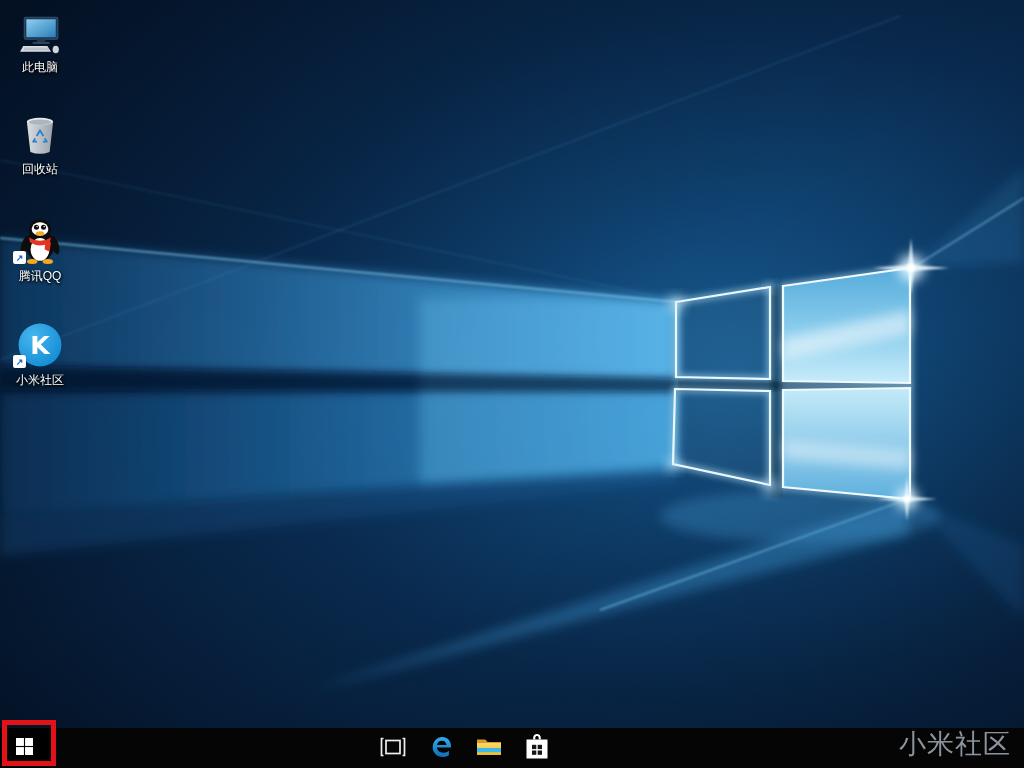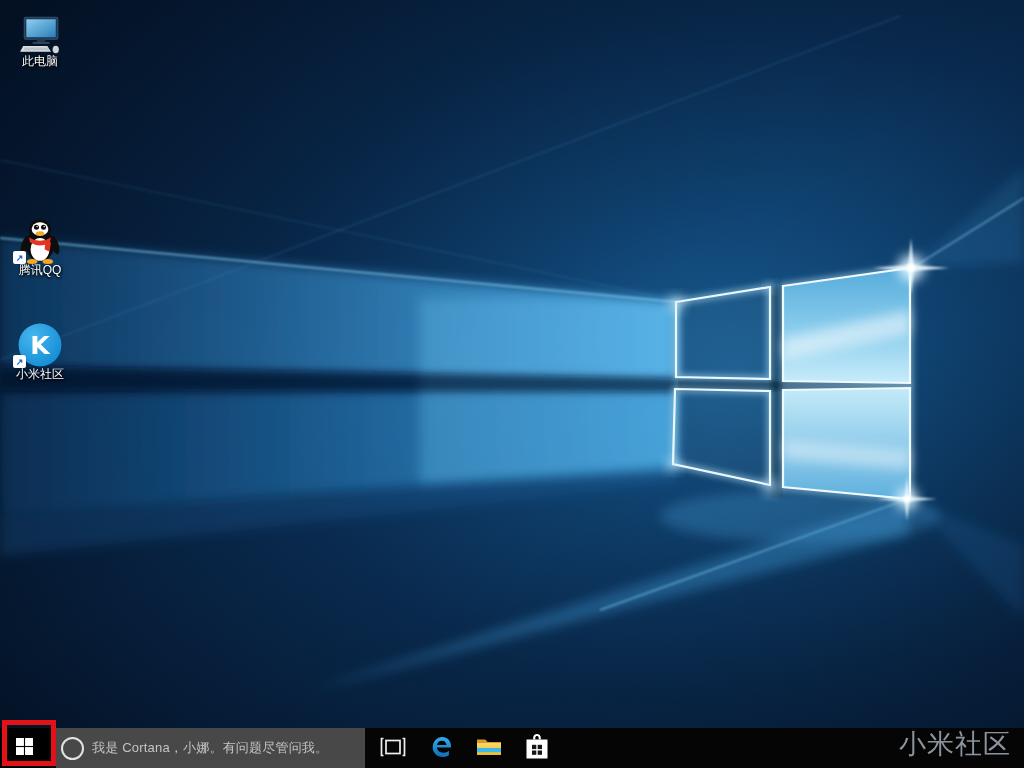--- a/index.html
+++ b/index.html
@@ -8,21 +8,21 @@
     background:#000;font-family:"Liberation Sans",sans-serif;
     -webkit-font-smoothing:antialiased;
   }
   .desktop{position:absolute;left:0;top:0;width:1024px;height:728px;overflow:hidden}
   .wallpaper{position:absolute;left:0;top:0;display:block}
 
   
   .desk-icon{position:absolute;left:5px;width:70px;text-align:center;cursor:pointer}
   .desk-icon .ic{height:46px;display:flex;align-items:flex-end;justify-content:center;position:relative}
   .desk-icon .lbl{
-    margin-top:0;font-size:12px;line-height:13px;color:#fff;
+    margin-top:6px;font-size:12px;line-height:13px;color:#fff;
     text-shadow:0 1px 2px rgba(0,0,0,.95),1px 1px 3px rgba(0,0,0,.9);
     white-space:nowrap;
   }
   .badge{
     position:absolute;left:8px;bottom:0;width:13px;height:13px;background:#fff;border-radius:2px;
     font-size:9px;font-weight:bold;color:#1c62c8;display:flex;align-items:center;justify-content:center;
     box-shadow:0 0 1px rgba(0,0,0,.7);
   }
 
   
@@ -165,20 +165,41 @@
         <rect x="17" y="25" width="8" height="2.5" fill="#22384e"></rect>
         <rect x="13" y="27.5" width="16" height="2" fill="#2c4660"></rect>
         <path d="M4 31.5 h23 l3.5 5.5 H1 z" fill="#d8dee3"></path>
         <path d="M5 33.5 h23 M4.5 35 h24.5" stroke="#a9b2ba" stroke-width="0.8" fill="none"></path>
         <ellipse cx="35" cy="34.8" rx="3" ry="3.6" fill="#cdd4da"></ellipse>
       </svg>
     </div>
     <div class="lbl">此电脑</div>
   </div>
 
+  <div class="desk-icon" style="top:111px">
+    <div class="ic">
+      <svg width="42" height="44" viewBox="0 0 40 42">
+        <defs>
+            <linearGradient id="bing" x1="0" y1="0" x2="1" y2="0">
+          <stop offset="0" stop-color="#d9dde1"></stop>
+              <stop offset="1" stop-color="#9aa3ac"></stop>
+        </linearGradient>
+          </defs>
+        <path d="M7.5 8.5 L10.8 37.2 Q20 40.8 29.2 37.2 L32.5 8.5 Q20 12.4 7.5 8.5 z" fill="url(#bing)"></path>
+        <ellipse cx="20" cy="8.2" rx="12.5" ry="3.6" fill="#e7eaee"></ellipse>
+        <ellipse cx="20" cy="8.8" rx="10.8" ry="2.7" fill="#aeb6bd"></ellipse>
+        <g stroke="#2f80c8" stroke-width="1.8" fill="none">
+          <path d="M16.8 22 l3.2 -5.3 3.2 5.3"></path>
+          <path d="M15.4 24.2 l-1.7 3 3.4 .2"></path>
+          <path d="M24.6 24.2 l1.7 3 -3.4 .2"></path>
+        </g>
+      </svg>
+    </div>
+    <div class="lbl">回收站</div>
+  </div>
 
   <div class="desk-icon" style="top:212px">
     <div class="ic" style="height:52px">
       <svg width="46" height="48" viewBox="0 0 44 46">
         <ellipse cx="7.5" cy="28" rx="3.4" ry="9" fill="#0d0d0d" transform="rotate(16 7.5 28)"></ellipse>
         <ellipse cx="36.5" cy="28" rx="3.4" ry="9" fill="#0d0d0d" transform="rotate(-16 36.5 28)"></ellipse>
         <ellipse cx="22" cy="28" rx="13.5" ry="15.5" fill="#0d0d0d"></ellipse>
         <circle cx="22" cy="13.5" r="10.5" fill="#0d0d0d"></circle>
         <ellipse cx="22" cy="12.5" rx="8" ry="6.5" fill="#ffffff"></ellipse>
         <circle cx="18.6" cy="10.8" r="2.4" fill="#0d0d0d"></circle>
@@ -221,24 +242,20 @@
     <span>
       <svg width="17" height="17" viewBox="0 0 18 18" fill="#ffffff">
         <rect x="0" y="0" width="8.4" height="8.4"></rect>
         <rect x="9.6" y="0" width="8.4" height="8.4"></rect>
         <rect x="0" y="9.6" width="8.4" height="8.4"></rect>
         <rect x="9.6" y="9.6" width="8.4" height="8.4"></rect>
       </svg>
     </span>
   </button>
 
-  <div class="search-box">
-    <span class="cortana-ring"></span>
-    <span class="search-text">我是 Cortana，小娜。有问题尽管问我。</span>
-  </div>
 
   <button class="tb-btn tb-taskview">
     <span>
       <svg width="26" height="20" viewBox="0 0 26 20" fill="none" stroke="#f0f0f0" stroke-width="1.7">
         <rect x="6" y="3.5" width="14" height="13"></rect>
         <path d="M3.5 1.5 H1.5 v17 h2 M22.5 1.5 h2 v17 h-2"></path>
       </svg>
     </span>
   </button>
 

